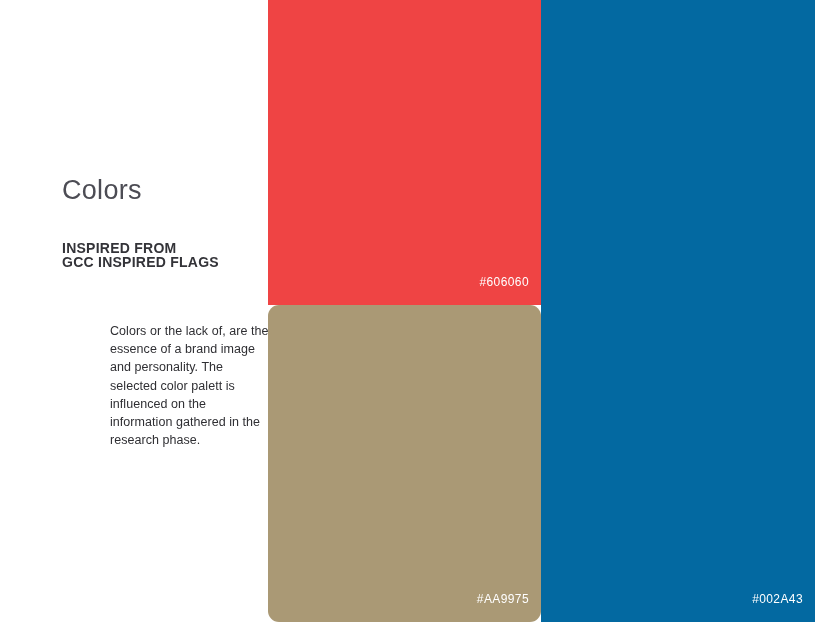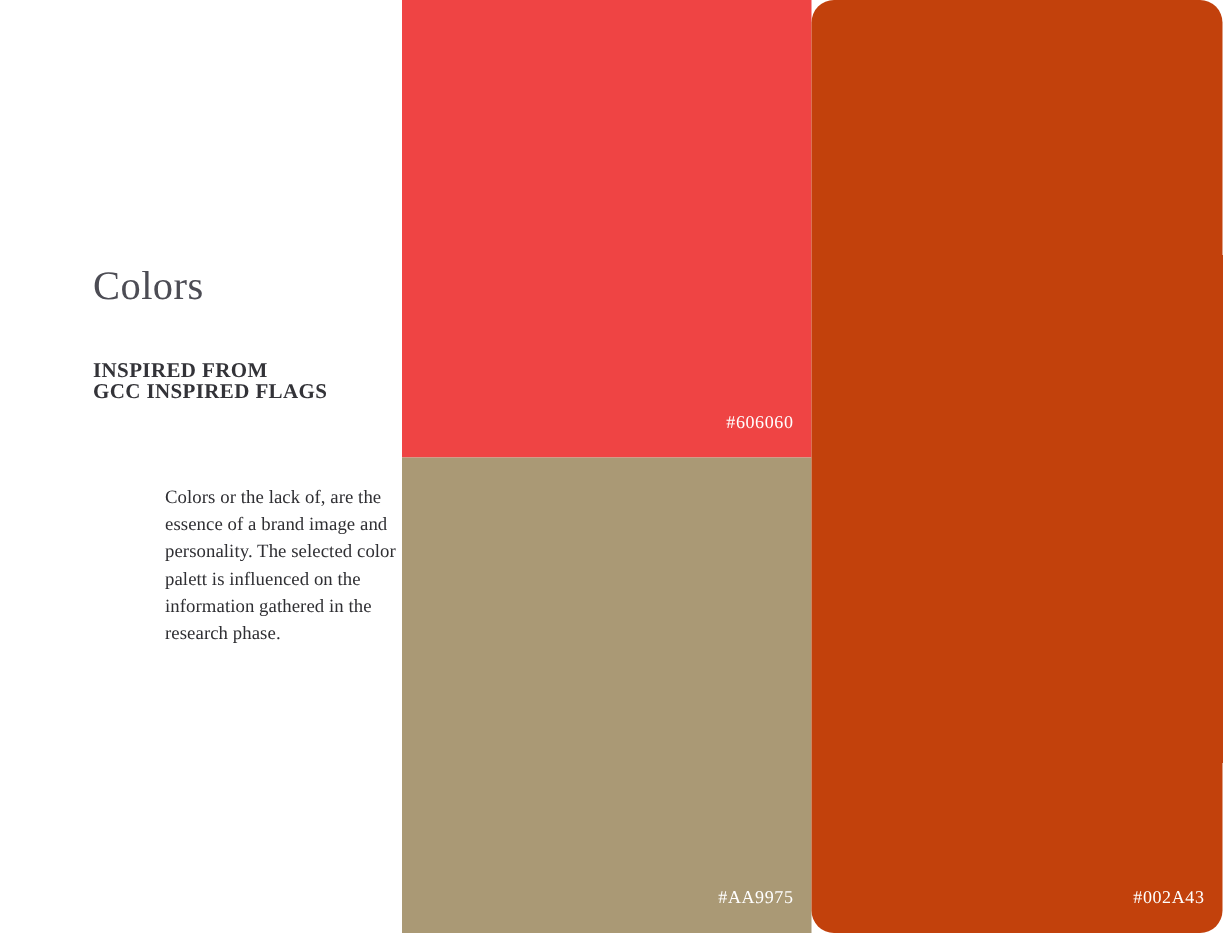--- a/index.html
+++ b/index.html
@@ -12,21 +12,20 @@
     background: #ffffff;
     font-family: "Liberation Sans", sans-serif;
     overflow: hidden;
   }
 
   .page {
     position: relative;
     width: 815px;
     height: 614px;
     background: #ffffff;
-    font-family: Liberation Serif, serif;
   }
 
   
   .text-column {
     position: absolute;
     left: 0;
     top: 0;
     width: 268px;
     height: 622px;
     background: #ffffff;
@@ -89,20 +88,21 @@
   }
 
   .swatch-gray {
     top: 0;
     height: 305px;
   }
 
   .swatch-tan {
     top: 305px;
     height: 317px;
+    border-radius: 11px;
   }
 
   .swatch-wide {
     position: absolute;
     left: 541px;
     top: 0;
     width: 274px;
     height: 622px;
     box-sizing: border-box;
   }
@@ -141,17 +141,17 @@
     <div class="swatch swatch-gray" style="background: #ef4444;">
       <span class="swatch-label" style="color: rgb(255, 255, 255);">#606060</span>
     </div>
 
     <div class="swatch swatch-tan" style="background: rgb(170, 153, 117);">
       <span class="swatch-label" style="color: rgb(255, 255, 255);">#AA9975</span>
     </div>
 
   </div>
 
-  <div class="swatch-wide" style="background: #c2410c; border-radius: 15px;">
+  <div class="swatch-wide" style="background: #0369a1;">
     <span class="swatch-label" style="color: rgb(255, 255, 255);">#002A43</span>
   </div>
 
 </div>
 
 </body></html>

